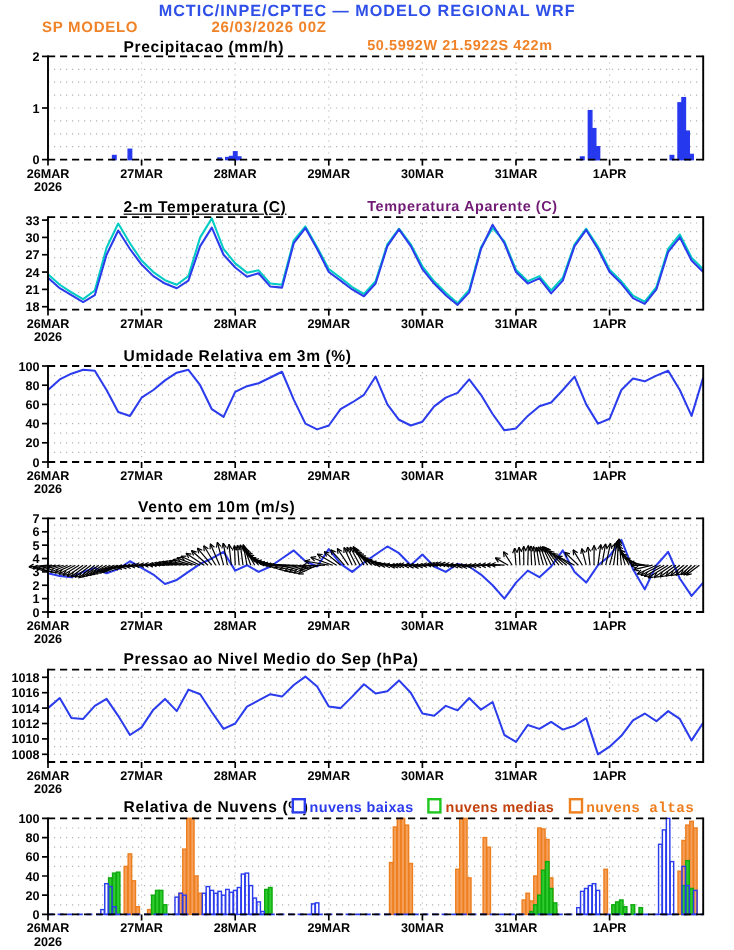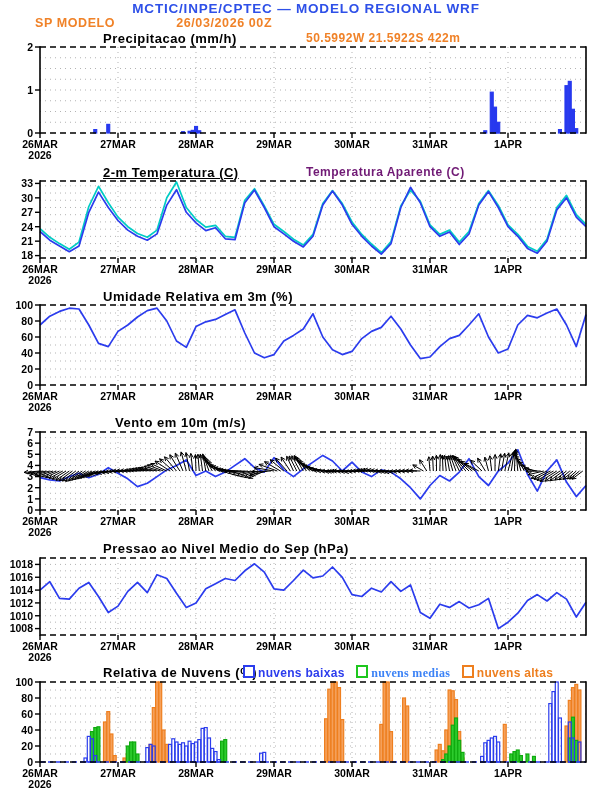--- a/index.html
+++ b/index.html
@@ -12,22 +12,22 @@
   .hdr-sub{top:16px;left:35px;font-size:12.5px;letter-spacing:.6px;color:#f08228;}
   .hdr-sub .run{margin-left:61px;}
   .ptitle{font-size:13px;letter-spacing:.5px;color:#000000;padding-left:35px;}
   .rlabel{font-size:12px;letter-spacing:.5px;}
   .rlabel.orange{color:#f08228;}
   .rlabel.cyan{color:#701a75;}
   .legend{font-size:12px;letter-spacing:.3px;}
   .legend .lg{margin-right:8px;}
   .legend .box{display:inline-block;width:8px;height:9px;background:#fff;border-width:2px;border-style:solid;vertical-align:-1px;margin-right:3px;}
   .legend .b-blue{border-color:#2b3ced;} .legend .t-blue{color:#2b3ced;}
-  .legend .b-green{border-color:#1ec71e;} .legend .t-green{color:#3b82f6;font-family:Liberation Serif, serif;}
-  .legend .b-orange{border-color:#ee7f1f;} .legend .t-orange{color:#ee7f1f;}
+  .legend .b-green{border-color:#1ec71e;} .legend .t-green{color:#c2410c;}
+  .legend .b-orange{border-color:#ee7f1f;} .legend .t-orange{color:#ee7f1f;font-family:Liberation Mono, monospace;}
   svg text{font-family:"Liberation Sans",sans-serif;font-weight:bold;fill:#000;}
 </style>
 </head>
 <body>
 
 <div class="abs hdr-title">MCTIC/INPE/CPTEC — MODELO REGIONAL WRF</div>
 <div class="abs hdr-sub">
   <span>SP MODELO</span><span class="run">26/03/2026 00Z</span>
 </div>
 

